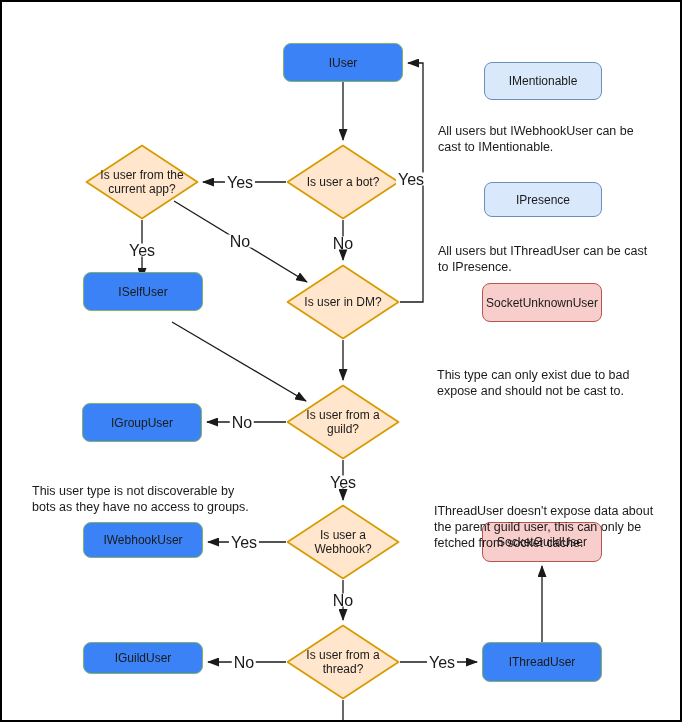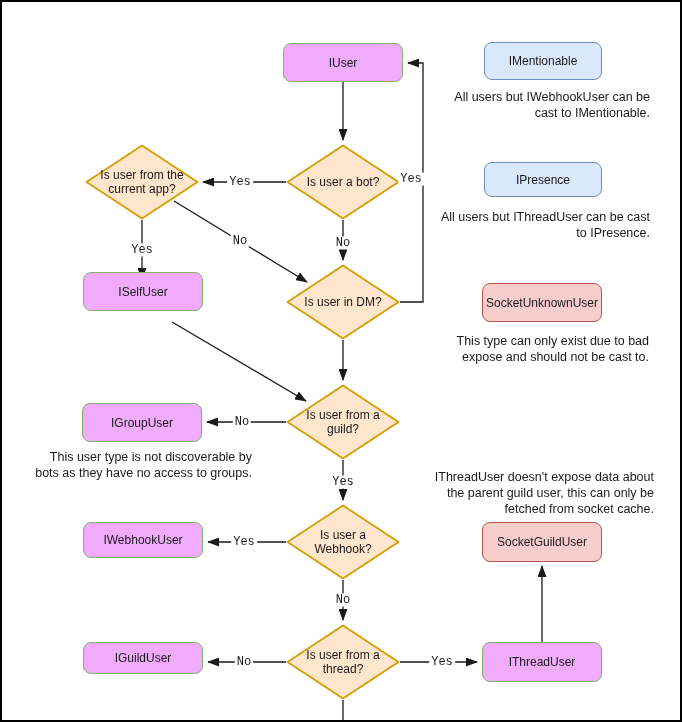--- a/index.html
+++ b/index.html
@@ -15,35 +15,35 @@
   }
   .edges{position:absolute;left:0;top:0;width:682px;height:722px;pointer-events:none;}
   .edges line,.edges polyline{stroke:#1a1a1a;stroke-width:1.3;fill:none;}
   .node{
     position:absolute;
     display:flex;align-items:center;justify-content:center;
     text-align:center;font-size:12px;line-height:14px;
     box-sizing:border-box;
   }
   .box{border:1px solid;border-radius:8px;}
-  .box.green{background:#f0abfc;border-color:#82b366;}
-  .box.blue{background:#dae8fc;border-color:#6c8ebf;}
+  .box.green{background:#3b82f6;border-color:#82b366;}
+  .box.blue{background:#dae8fc;border-color:#6c8ebf;margin-top:20px;}
   .box.red{background:#f8cecc;border-color:#b85450;}
   .diamond{background:transparent;}
   .diamond svg{position:absolute;left:0;top:0;width:100%;height:100%;}
   .diamond polygon{fill:#ffe6cc;stroke:#d79b00;stroke-width:1.7;stroke-linejoin:round;}
   .dlabel{position:relative;width:100px;z-index:1;}
   .elabel{
     position:absolute;transform:translate(-50%,-50%);
     background:#ffffff;padding:0 2px;
-    font-size:12px;line-height:13px;white-space:nowrap;font-family:Liberation Mono, monospace;
+    font-size:16px;line-height:13px;white-space:nowrap;
   }
   .note{
-    position:absolute;text-align:right;
-    font-size:12.5px;line-height:16px;
+    position:absolute;text-align:left;
+    font-size:12.5px;line-height:16px;margin-top:34px;
   }
 </style>
 </head>
 <body>
 
 <div class="canvas">
 
   <svg class="edges" viewBox="0 0 682 722">
     <defs>
       <marker id="arr" markerUnits="userSpaceOnUse" markerWidth="12" markerHeight="9" refX="11" refY="4.5" orient="auto">

